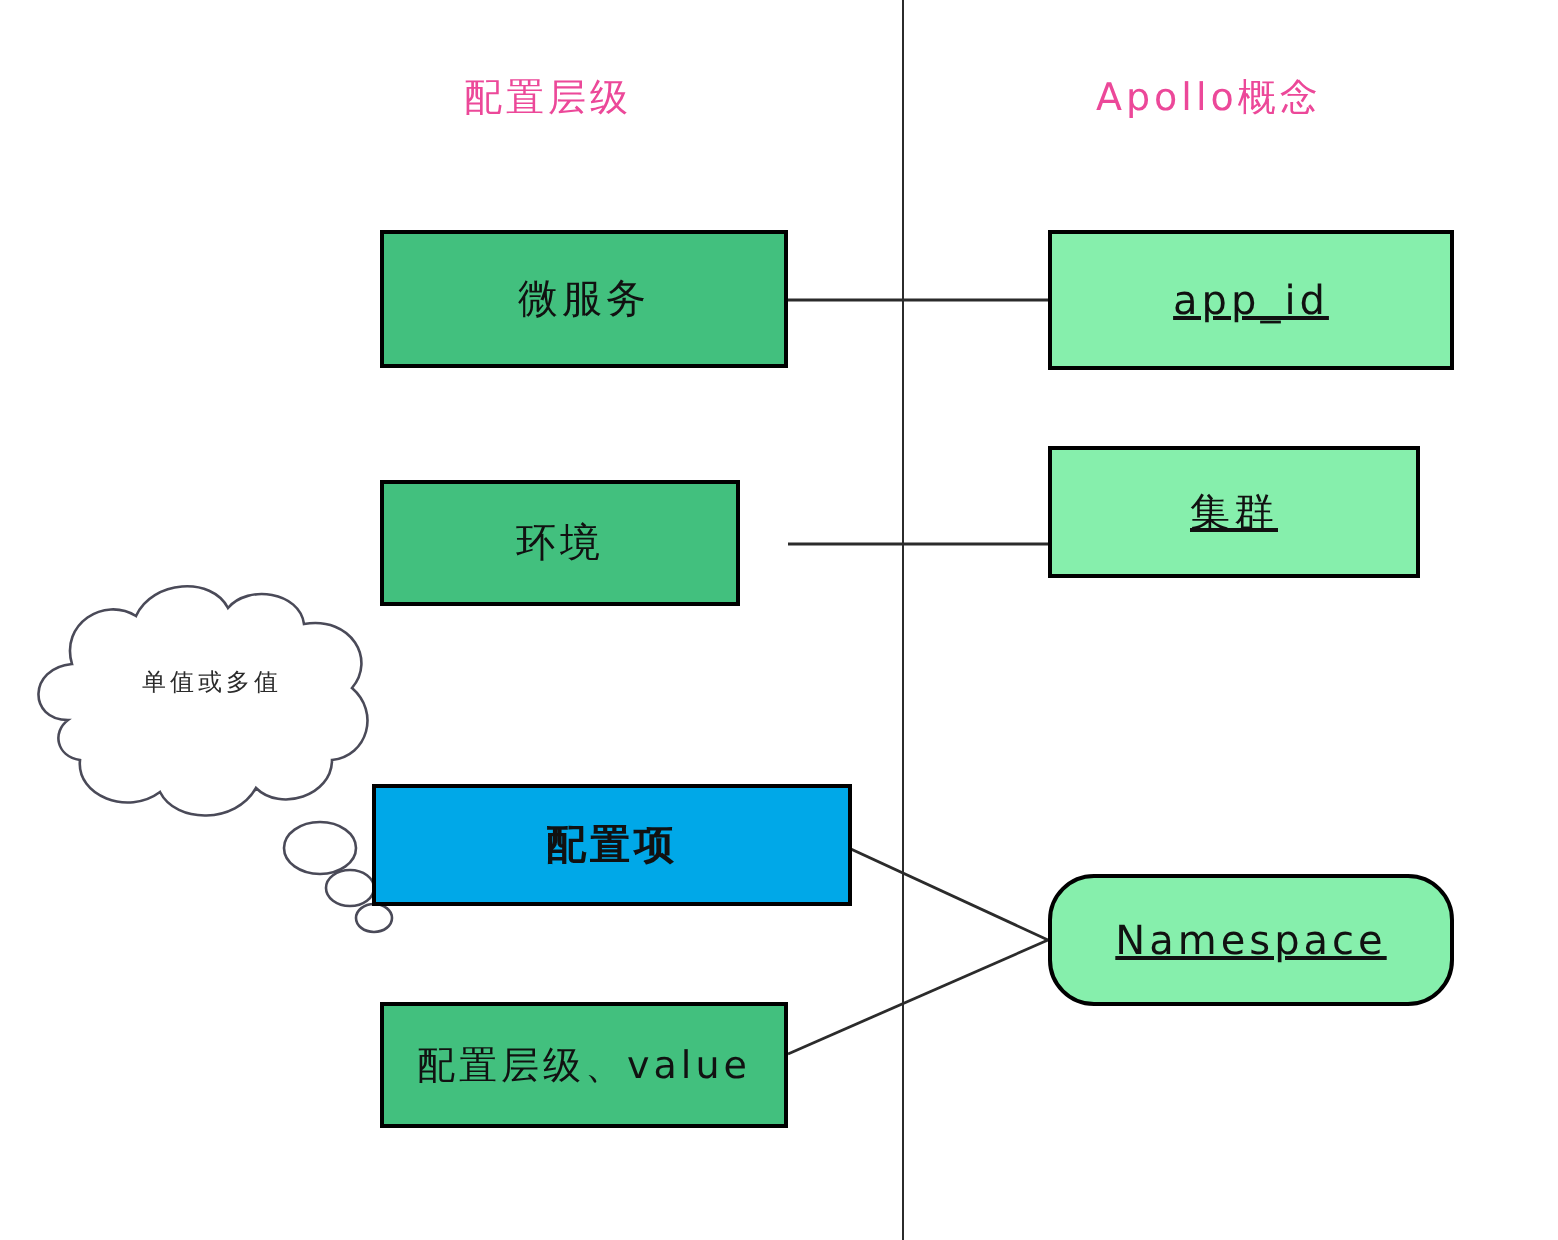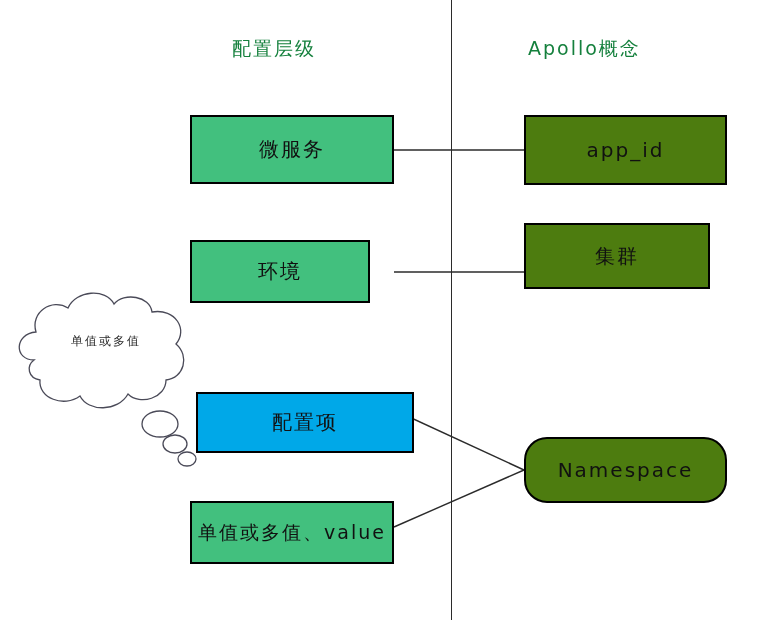--- a/index.html
+++ b/index.html
@@ -14,26 +14,26 @@
     position: relative;
     width: 779px;
     height: 620px;
     background: #ffffff;
     overflow: hidden;
   }
   .col-title {
     position: absolute;
     font-family: "DejaVu Sans", sans-serif;
     font-size: 19px;
-    color: #15803d;
+    color: #ec4899;
     letter-spacing: 2px;
     white-space: nowrap;
   }
   #title-left  { left: 232px; top: 36px; }
-  #title-right { left: 528px; top: 36px; }
+  #title-right { left: 548px; top: 36px; }
 
   .divider {
     position: absolute;
     left: 451px;
     top: 0px;
     width: 1px;
     height: 620px;
     background: #2b2b2b;
   }
 
@@ -45,28 +45,28 @@
     align-items: center;
     justify-content: center;
     font-family: "DejaVu Sans", sans-serif;
     font-size: 20px;
     color: #111111;
     letter-spacing: 2px;
     text-align: left;
     white-space: nowrap;
   }
   .node.green  { background: #42c07e; }
-  .node.yellow { background: #4d7c0f; }
+  .node.yellow { background: #86efac; text-decoration: underline; }
   .node.blue   { background: #00a8e8; }
 
   #node-microservice { left: 190px; top: 115px;  width: 204px; height: 69px; }
   #node-appid        { left: 524px; top: 115px;  width: 203px; height: 70px; }
   #node-env          { left: 190px; top: 240px;  width: 180px; height: 63px; }
   #node-cluster      { left: 524px; top: 223px;  width: 186px; height: 66px; }
-  #node-configitem   { left: 196px; top: 392px;  width: 218px; height: 61px; }
+  #node-configitem   { left: 186px; top: 392px;  width: 240px; height: 61px; font-weight: bold; }
   #node-configkv     { left: 190px; top: 501px;  width: 204px; height: 63px; font-size: 19px; }
   #node-namespace    { left: 524px; top: 437px;  width: 203px; height: 66px; border-radius: 23px; }
 
   #edges {
     position: absolute;
     left: 0; top: 0;
     width: 779px;
     height: 620px;
     pointer-events: none;
   }
@@ -126,17 +126,17 @@
   <div class="node green" id="node-microservice">微服务</div>
 
   <div class="node yellow" id="node-appid">app_id</div>
 
   <div class="node green" id="node-env">环境</div>
 
   <div class="node yellow" id="node-cluster">集群</div>
 
   <div class="node blue" id="node-configitem">配置项</div>
 
-  <div class="node green" id="node-configkv">单值或多值、value</div>
+  <div class="node green" id="node-configkv">配置层级、value</div>
 
   <div class="node yellow" id="node-namespace">Namespace</div>
 
 </div>
 
 </body></html>

